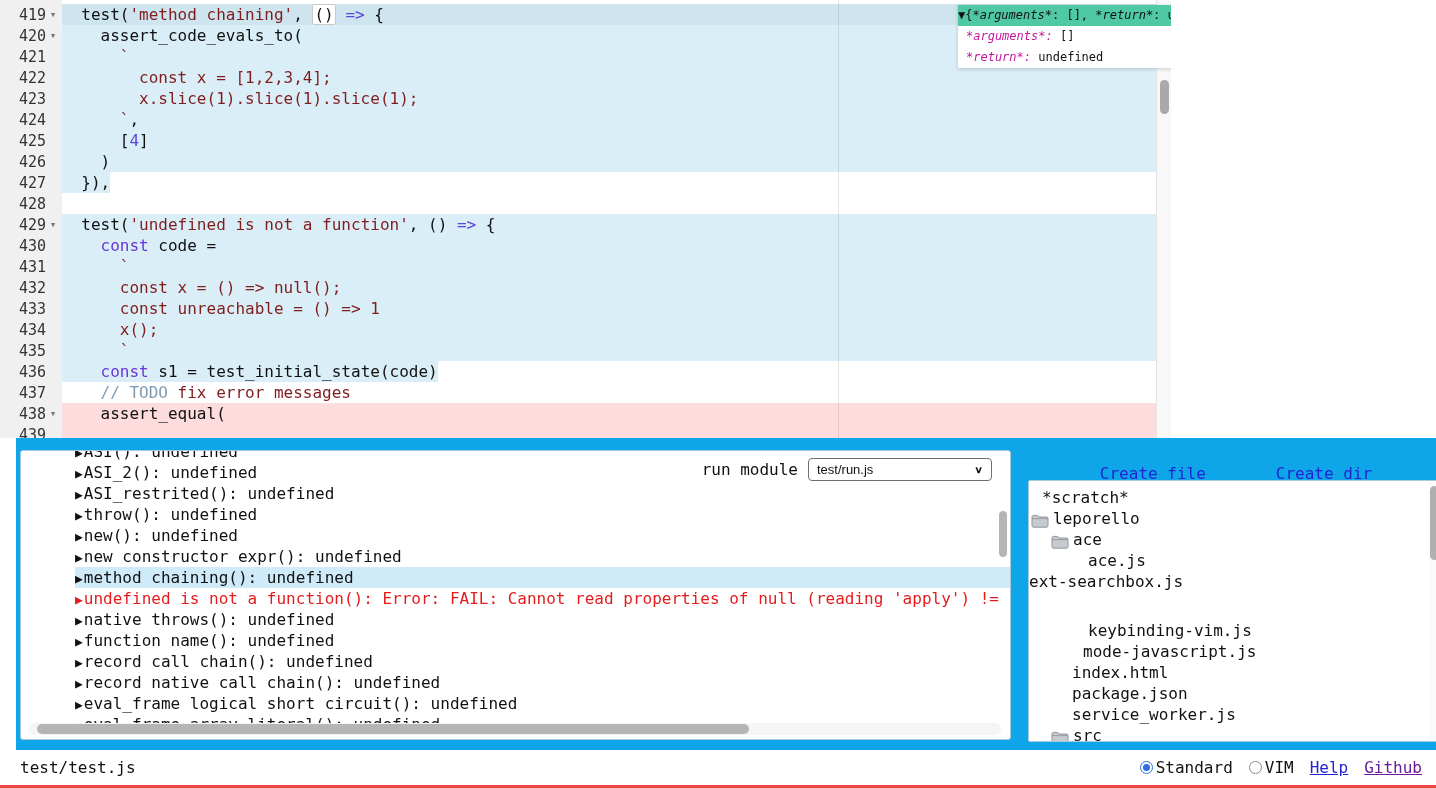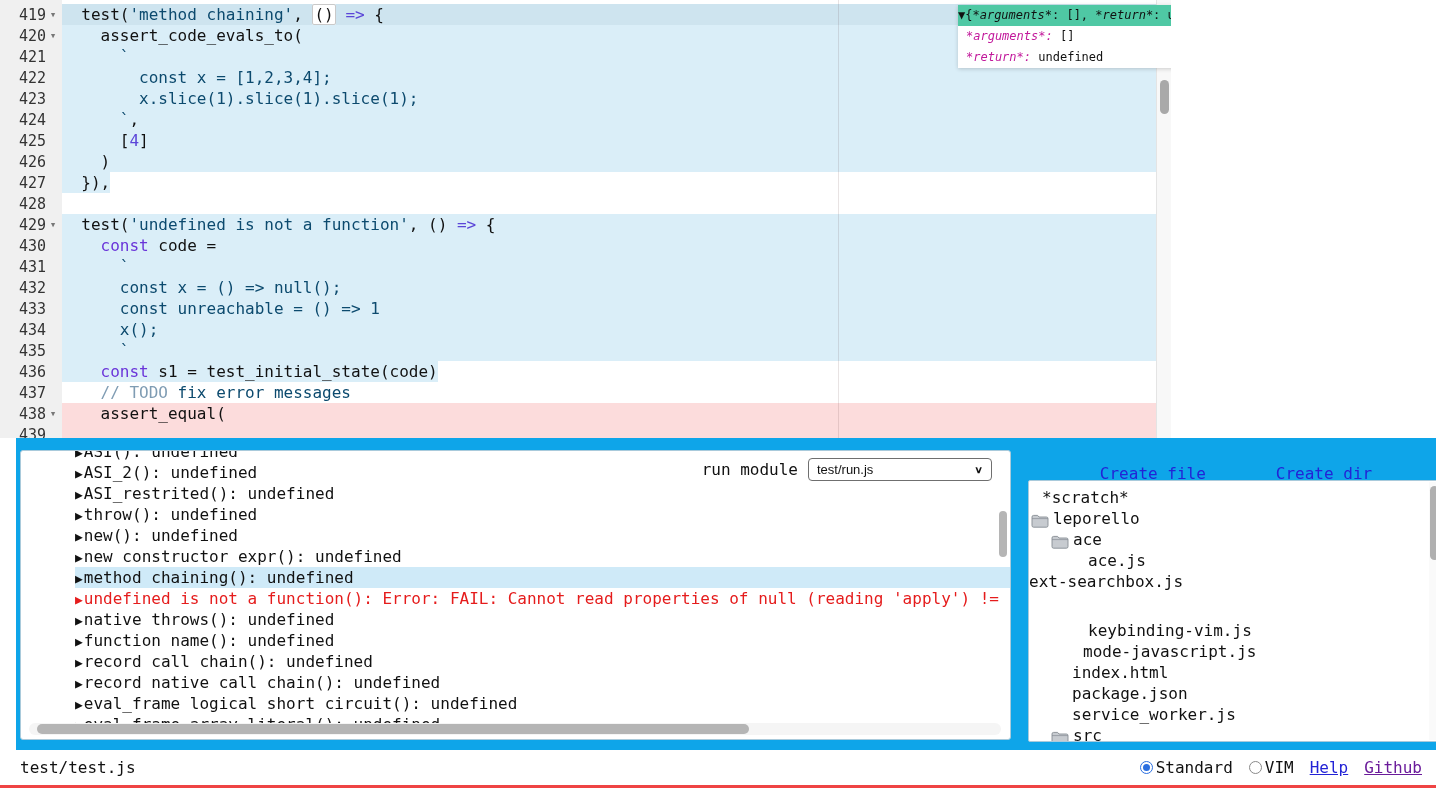--- a/index.html
+++ b/index.html
@@ -14,21 +14,21 @@
   .gut-num { font-size:15px; color:#333; }
   .gut-fold { width:14px; font-size:11px; color:#777; text-align:center; line-height:21px; }
   .gut-nofold { width:14px; }
   .code-area { position:absolute; left:62px; top:0; right:15px; height:100%; padding-top:4px; z-index:1; }
   .ed-row { height:21px; white-space:pre; position:relative; }
   .ed-text { font-size:16px; line-height:21px; color:#111; display:inline-block; white-space:pre; }
   .row-active { background:#cee4ef; }
   .row-sel { background:#daeef8; }
   .row-selpart .ed-text { background:#daeef8; }
   .row-err { background:#fcdcdc; }
-  .t-s { color:#0c4a6e; }
+  .t-s { color:#7f1d1d; }
   .t-kw { color:#6a35d9; }
   .t-p { color:#5b46d8; }
   .t-n { color:#5b46d8; }
   .t-c { color:#7f9cb3; }
   .t-box { background:#ffffff; border:1px solid #c9c9c9; border-radius:2px; padding:0 1px; }
   .print-margin { position:absolute; left:838px; top:0; bottom:0; width:1px; background:rgba(90,60,60,0.14); z-index:2; }
   .ed-scrollbar { position:absolute; right:0; top:0; width:15px; height:438px; background:#f8f8f8; border-left:1px solid #e4e4e4; z-index:4; }
   .ed-thumb { position:absolute; left:3px; top:80px; width:9px; height:34px; background:#a9a9a9; border-radius:5px; }
 
   

